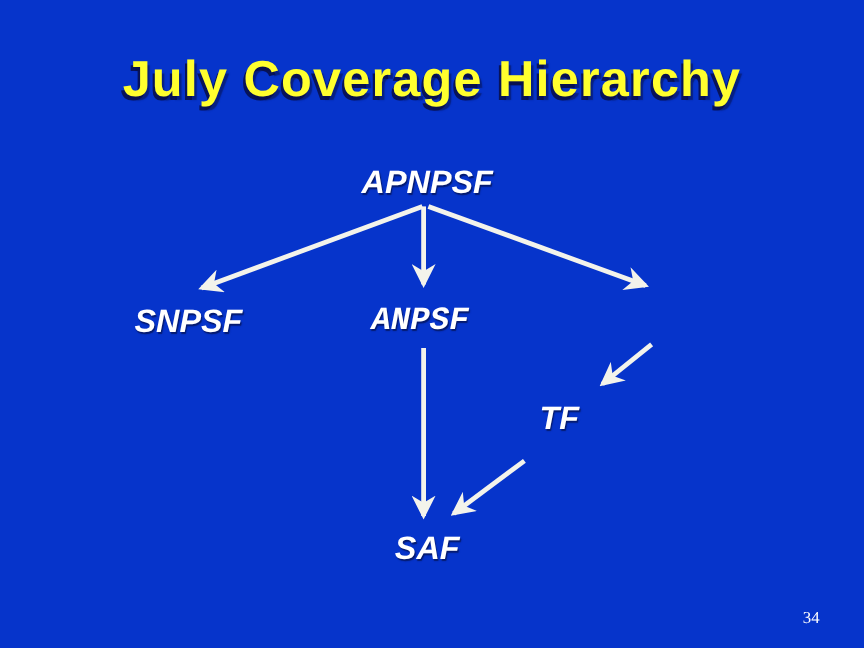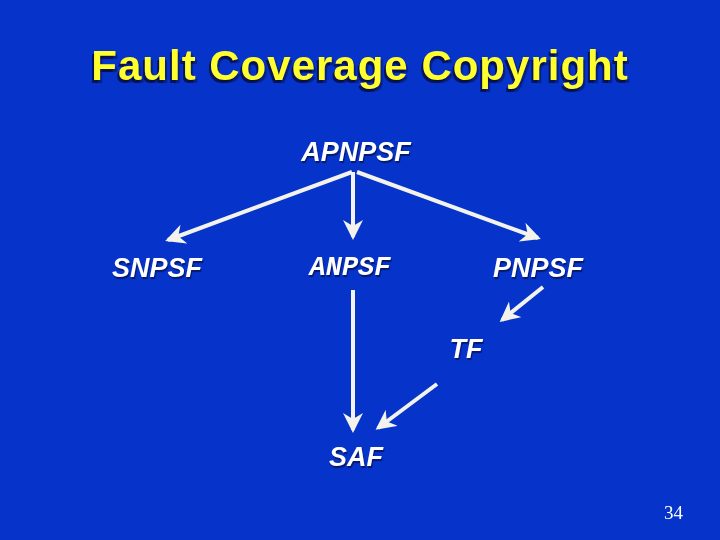--- a/index.html
+++ b/index.html
@@ -57,47 +57,46 @@
     font-family:"Liberation Serif",serif;
     font-size:17px;
     color:var(--footer);
     white-space:nowrap;
   }
   .footer .venue{margin-left:14px;}
   .page-number{
     position:absolute;
     right:37px;bottom:16px;
     font-family:"Liberation Serif",serif;
-    font-size:19px;
+    font-size:14px;
     color:var(--footer);
   }
 </style>
 </head>
 <body>
 
 <div class="slide">
 
-  <div class="title">Fault Coverage Copyright</div>
+  <div class="title">July Coverage Hierarchy</div>
 
   <svg class="edges" viewBox="0 0 720 540" xmlns="http://www.w3.org/2000/svg">
     <defs>
       <marker id="ah" viewBox="0 0 10 10" refX="8.5" refY="5" markerWidth="5" markerHeight="5" orient="auto">
         <path d="M0,0 L10,5 L0,10 L3,5 Z" fill="currentColor"></path>
       </marker>
     </defs>
     <line x1="352" y1="172" x2="168" y2="240" marker-end="url(#ah)"></line>
     <line x1="353" y1="172" x2="353" y2="237" marker-end="url(#ah)"></line>
     <line x1="357" y1="172" x2="538" y2="238" marker-end="url(#ah)"></line>
     <line x1="543" y1="287" x2="502" y2="320" marker-end="url(#ah)"></line>
     <line x1="353" y1="290" x2="353" y2="430" marker-end="url(#ah)"></line>
     <line x1="437" y1="384" x2="378" y2="428" marker-end="url(#ah)"></line>
   </svg>
 
   <span class="node node-apnpsf">APNPSF</span>
   <span class="node node-snpsf">SNPSF</span>
   <span class="node node-anpsf">ANPSF</span>
-  <span class="node node-pnpsf">PNPSF</span>
   <span class="node node-tf">TF</span>
   <span class="node node-saf">SAF</span>
 
   <div class="page-number">34</div>
 
 </div>
 
 </body></html>

